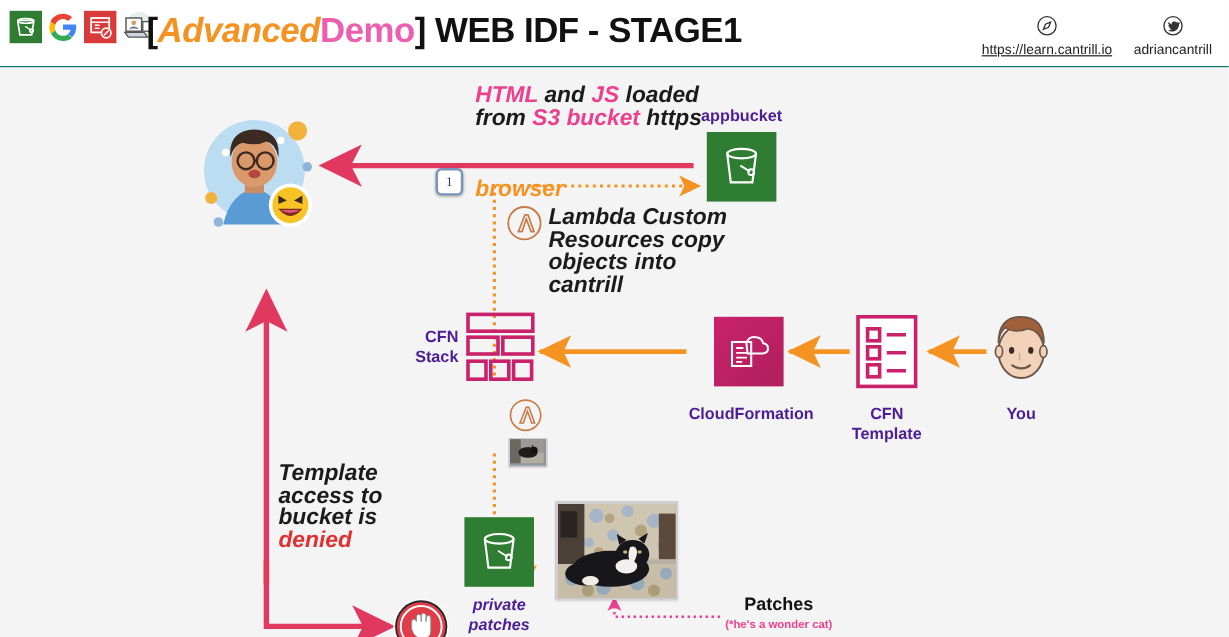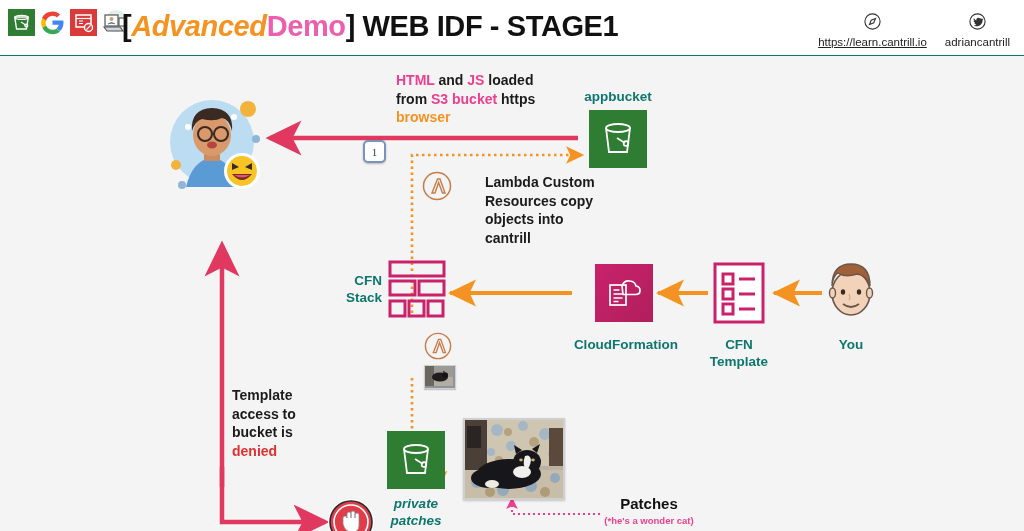--- a/index.html
+++ b/index.html
@@ -66,34 +66,35 @@
   .hdr-link .lbl.plain { text-decoration: none; }
   .circ-ico { width:17px; height:17px; display:block; }
 
   
   .stage { position:absolute; left:0; top:55px; width:1024px; height:476px; }
 
   .abs { position:absolute; }
 
   
   .note {
-    font-size: 14px;
+    font-size: 19px;
     font-weight: bold;
     line-height: 18.5px;
     color:#1b1b1b;
     white-space: nowrap;
+    font-style: italic;
   }
   .pink { color:#ec3f8e; }
-  .orange { color:#f59322; }
+  .orange { color:#f59322;margin-top:41px; }
   .red { color:#e03030; }
 
   .lbl-bold {
     font-size: 13.5px;
     font-weight: bold;
-    color: #0f766e;
+    color: #4c1d95;
     line-height: 17px;
     text-align: center;
   }
 
   .step-badge {
     width: 19px; height: 19px;
     border: 2px solid #7a93b8;
     border-radius: 5px;
     background: #ffffff;
     box-shadow: 0 1px 2px rgba(0,0,0,0.25);
@@ -292,21 +293,21 @@
         <circle cx="28" cy="24.5" r="2.4" fill="none" stroke="#fff" stroke-width="1.6"></circle>
       </svg>
     </div>
 
     <div class="abs" style="left:422px; top:116px;">
       <svg width="30" height="30" viewBox="0 0 30 30">
         <circle cx="15" cy="15" r="13.5" fill="none" stroke="#c77b46" stroke-width="1.5"></circle>
         <path d="M10 22 L15.5 8 L18 8 L23 22 L20.5 22 L16.6 11.5 L13 22 Z" fill="none" stroke="#c77b46" stroke-width="1.4"></path>
       </svg>
     </div>
-    <div class="abs note" style="left:457px; top:118px;margin-left:28px;">
+    <div class="abs note" style="left:457px; top:118px;">
       <div>Lambda Custom</div>
       <div>Resources copy</div>
       <div>objects into</div>
       <div>cantrill</div>
     </div>
 
     <div class="abs lbl-bold" style="left:320px; top:217px; width:62px; text-align:right;">
       <div>CFN</div>
       <div>Stack</div>
     </div>

